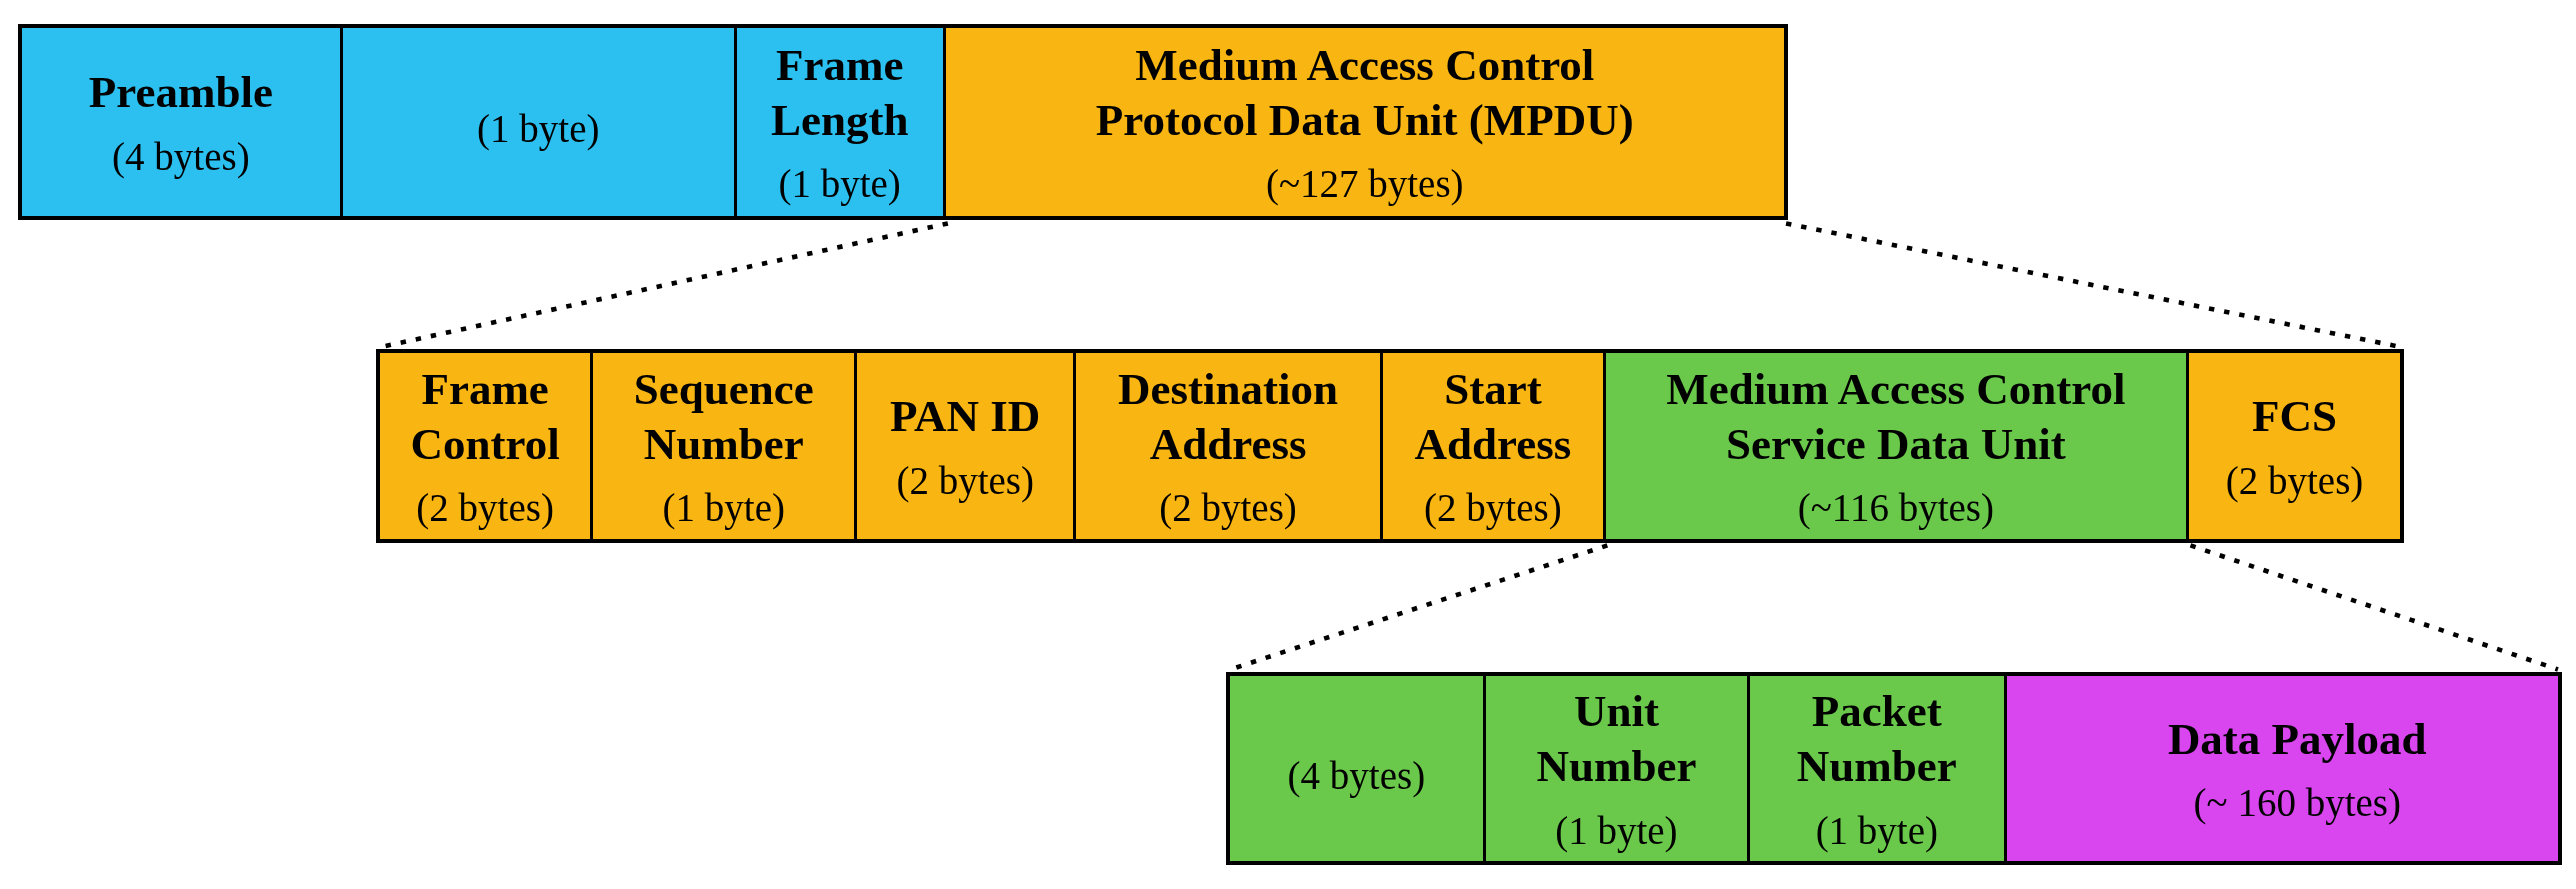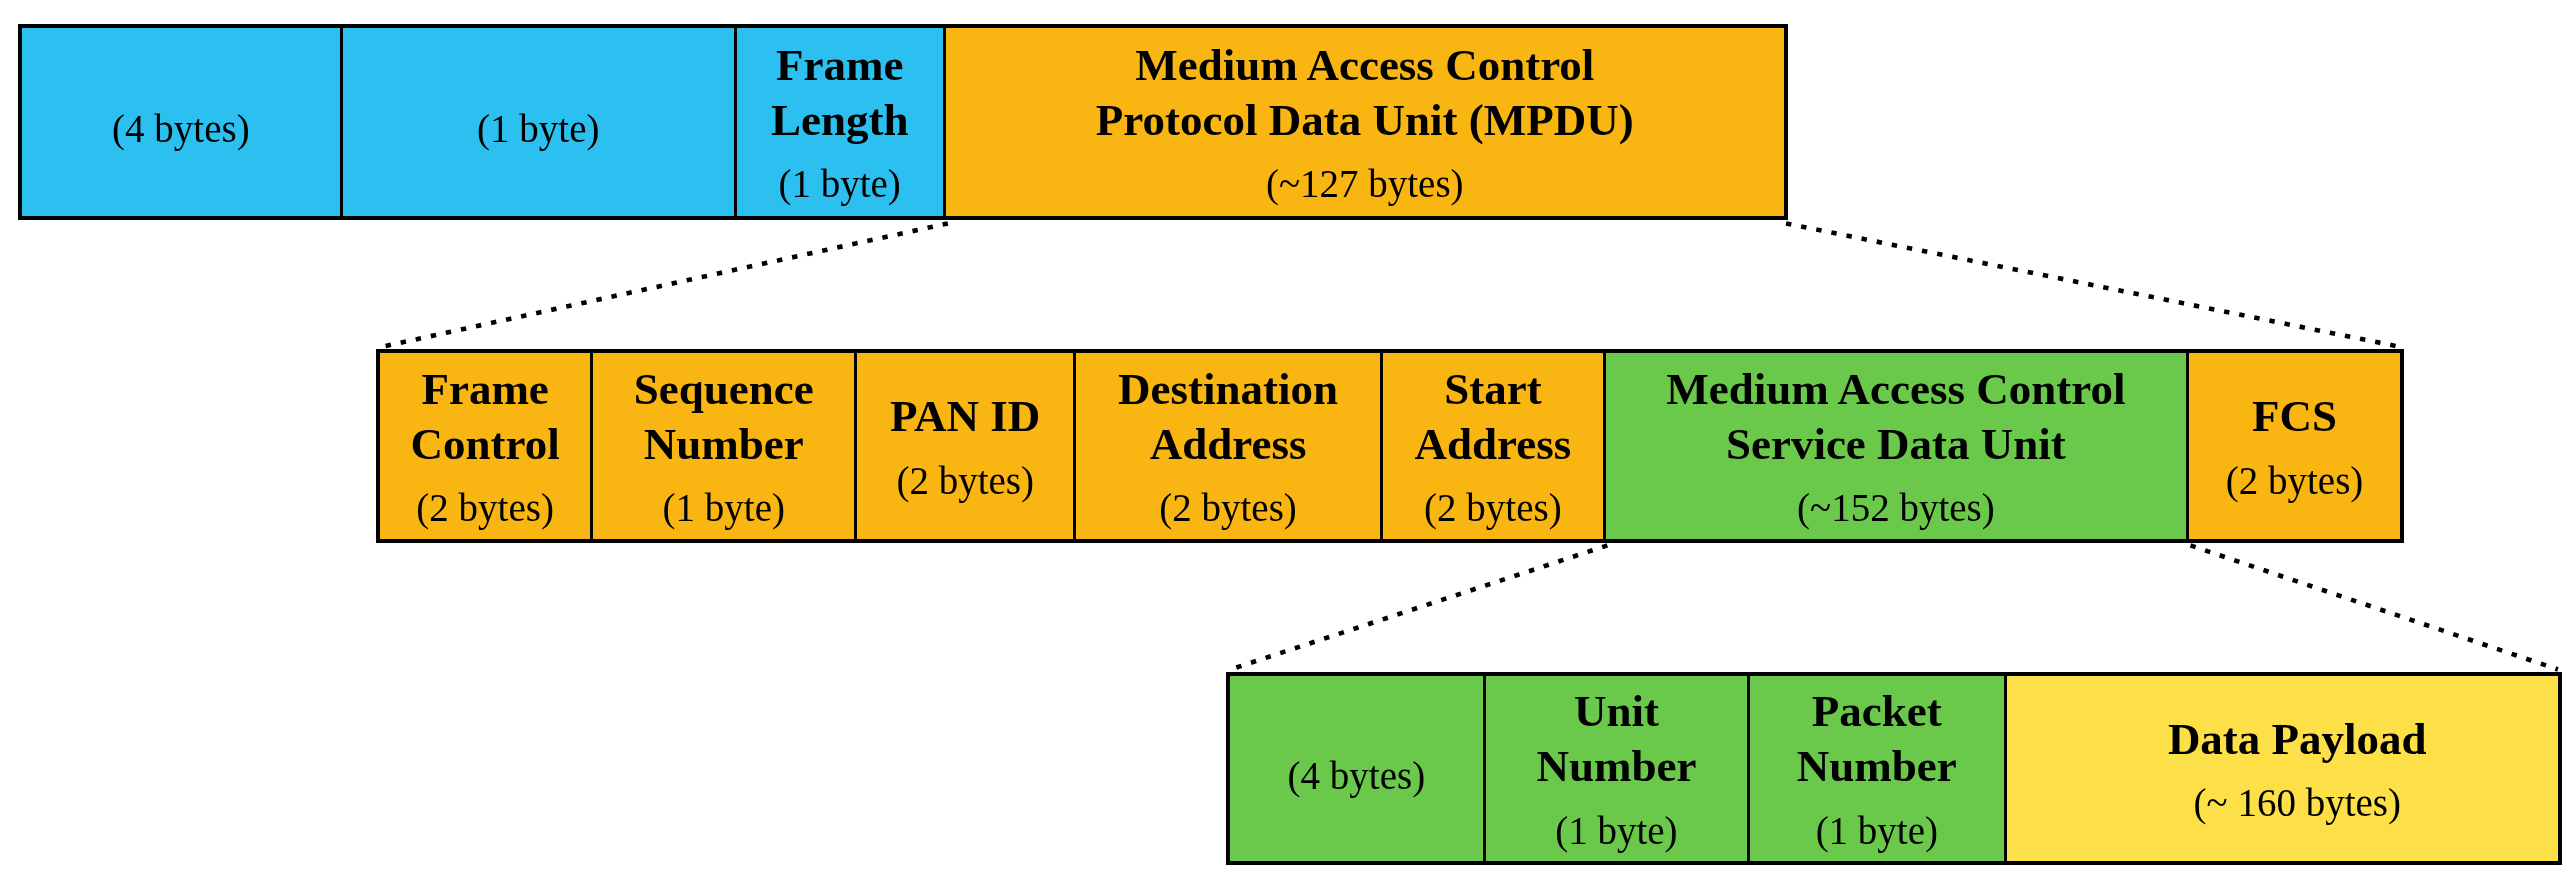--- a/index.html
+++ b/index.html
@@ -37,21 +37,21 @@
   .cell .bytes{
     font-weight:normal;
     font-size:39px;
     line-height:1.1;
     margin-top:15.4px;
     white-space:pre-line;
   }
   .c-cyan{background:#2bc0f0;}
   .c-orange{background:#f9b511;}
   .c-green{background:#6ac84b;}
-  .c-yellow{background:#fde047;padding-left:33px;}
+  .c-yellow{background:#d946ef;padding-left:33px;}
   
   #row-phy   {left:17.7px;  top:24px;  width:1770px; height:196px;}
   #row-mpdu  {left:376px; top:349px; width:2028px; height:194px;}
   #row-macsdu{left:1226px;top:672px; width:1336px; height:193px;}
   #connector-svg{position:absolute;left:0;top:0;width:2576px;height:889px;pointer-events:none;}
   .dotted{stroke:#000;stroke-width:6;stroke-dasharray:7 13;fill:none;}
 </style>
 </head>
 <body>
 
@@ -59,20 +59,21 @@
 
   <svg id="connector-svg" viewBox="0 0 3343 1154" xmlns="http://www.w3.org/2000/svg">
     <line class="dotted" x1="1230" y1="290" x2="496" y2="450"></line>
     <line class="dotted" x1="2318" y1="290" x2="3114" y2="450"></line>
     <line class="dotted" x1="2086" y1="708" x2="1597" y2="869"></line>
     <line class="dotted" x1="2843" y1="708" x2="3320" y2="869"></line>
   </svg>
 
   <div class="row" id="row-phy">
     <div class="cell c-cyan" style="flex:0 0 18.24%">
+      <span class="label">Preamble</span>
       <span class="bytes">(4 bytes)</span>
     </div>
     <div class="cell c-cyan" style="flex:0 0 22.33%">
       <span class="bytes">(1 byte)</span>
     </div>
     <div class="cell c-cyan" style="flex:0 0 11.88%">
       <span class="label">Frame
 Length</span>
       <span class="bytes">(1 byte)</span>
     </div>
@@ -104,21 +105,21 @@
       <span class="bytes">(2 bytes)</span>
     </div>
     <div class="cell c-orange" style="flex:0 0 11.02%">
       <span class="label">Start
 Address</span>
       <span class="bytes">(2 bytes)</span>
     </div>
     <div class="cell c-green" style="flex:0 0 28.88%">
       <span class="label">Medium Access Control
 Service Data Unit</span>
-      <span class="bytes">(~152 bytes)</span>
+      <span class="bytes">(~116 bytes)</span>
     </div>
     <div class="cell c-orange" style="flex:1 1 10.45%">
       <span class="label">FCS</span>
       <span class="bytes">(2 bytes)</span>
     </div>
   </div>
 
   <div class="row" id="row-macsdu">
     <div class="cell c-green" style="flex:0 0 19.26%">
       <span class="bytes">(4 bytes)</span>

